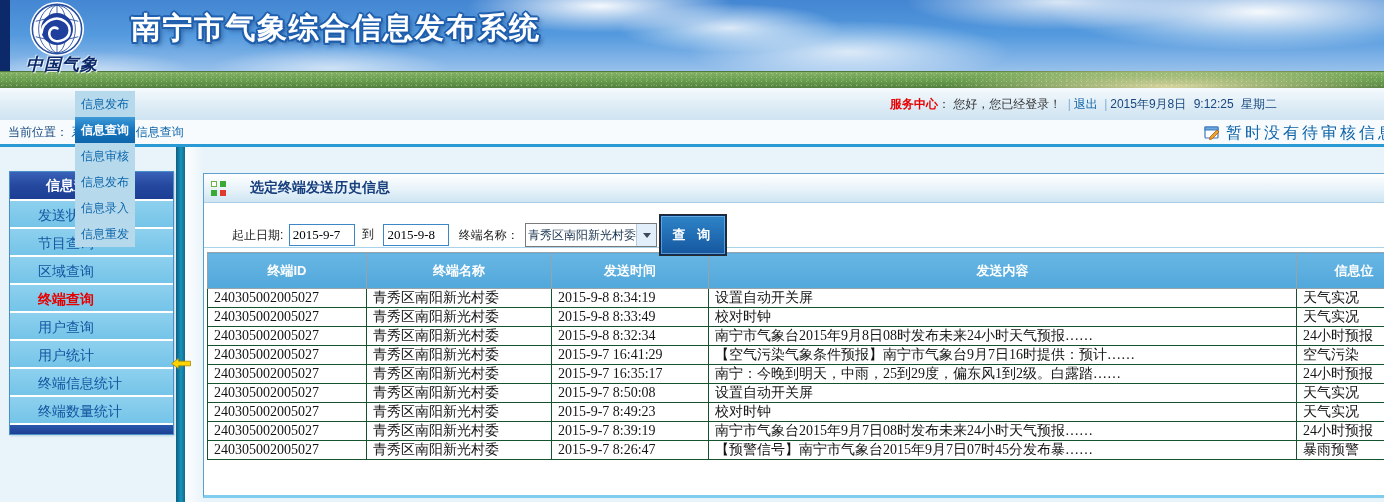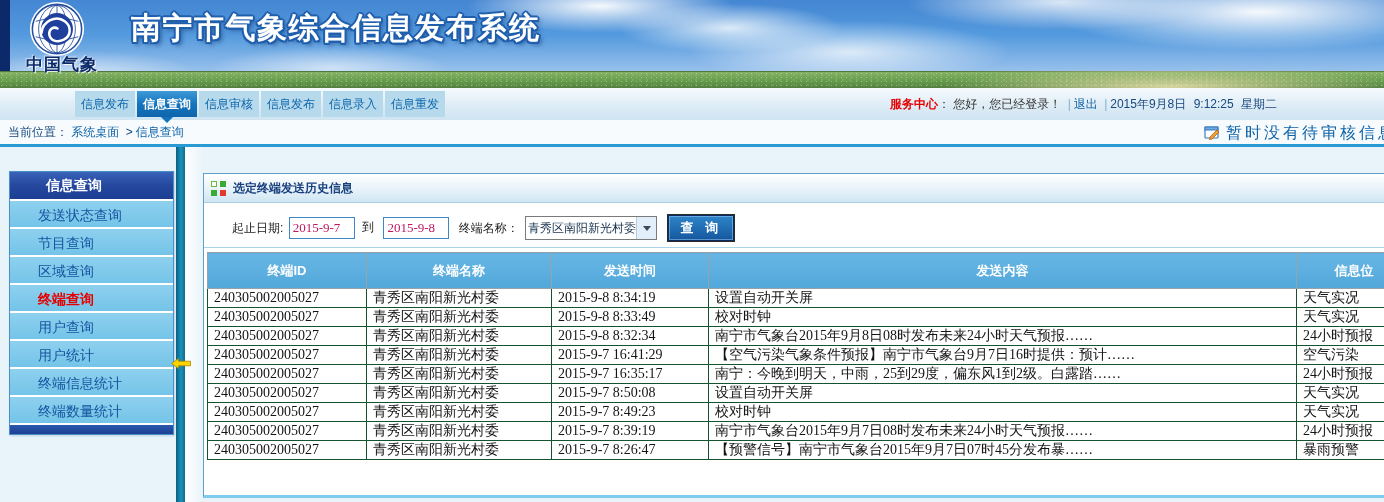--- a/index.html
+++ b/index.html
@@ -23,32 +23,32 @@
     radial-gradient(circle at 1.5px 1.5px, rgba(255,255,255,.32) 0.5px, rgba(255,255,255,0) 1px),
     radial-gradient(circle at 3px 3px, rgba(245,252,235,.22) 0.5px, rgba(245,252,235,0) 1px),
     radial-gradient(ellipse 280px 26px at 1170px 15px, #d6d49e, rgba(217,214,160,0) 80%),
     linear-gradient(180deg,#85b264 0%, #679c4c 55%, #527f3e 100%);
   background-size: 5px 4px, 7px 5px, auto, auto;
 }
 .left-strip { position:absolute; left:0; top:0; width:10px; height:71px; background:#0c2a6a; }
 .logo { position:absolute; left:28px; top:1px; width:58px; height:58px; }
 .logo-caption { position:absolute; left:18px; top:53px; width:88px; text-align:center;
   font-size:17px; font-weight:bold; color:#0c2a6a;
-  text-shadow:1px 1px 0 rgba(255,255,255,.85), -1px -1px 0 rgba(255,255,255,.6); letter-spacing:1px;}
+  text-shadow:1px 1px 0 rgba(255,255,255,.85), -1px -1px 0 rgba(255,255,255,.6); letter-spacing:1px;font-style:italic;}
 .banner-title { position:absolute; left:131px; top:8px; font-size:30px; font-weight:bold; color:#ffffff;
   letter-spacing:1.5px;
   text-shadow: 2px 0 0 #1f5fae, -2px 0 0 #1f5fae, 0 2px 0 #1f5fae, 0 -2px 0 #1f5fae,
     1.5px 1.5px 0 #1f5fae, -1.5px -1.5px 0 #1f5fae, 1.5px -1.5px 0 #1f5fae, -1.5px 1.5px 0 #1f5fae,
     3px 3px 4px rgba(10,40,90,.55);
 }
 
 
 .navbar { position:absolute; left:0; top:88px; width:1384px; height:32px; z-index:5;
   background:linear-gradient(180deg,#f5fafd 0%, #dcebf5 60%, #cfe4f1 100%); }
-.tabs { position:absolute; left:75px; top:3px; height:24px; display:flex; }
+.tabs { position:absolute; left:75px; top:3px; height:24px; display:flex;flex-direction:column; }
 .tab { height:26px; line-height:26px; padding:0 6px; margin-right:2px; background:#b7d9ec;
   color:#0e68ad; font-size:12px; position:relative; cursor:pointer; }
 .tab.active { background:linear-gradient(180deg,#3e9ad8 0%, #1474bd 50%, #0f65ab 100%);
   color:#fff; font-weight:bold; }
 .tab.active::after { content:""; position:absolute; left:50%; bottom:-6px; margin-left:-6px;
   border-left:6px solid transparent; border-right:6px solid transparent; border-top:6px solid #1173bc; }
 .service-line { position:absolute; right:107px; top:0; height:32px; line-height:32px; font-size:12px;
   white-space:nowrap; color:#333; }
 .service-label { color:#e60000; font-weight:bold; }
 .sep { color:#7fb0d8; margin:0 3px; }
@@ -89,37 +89,37 @@
 .panel { position:absolute; left:203px; top:26px; width:1262px; height:325px; background:#fff;
   border:1px solid #5e9fcc; border-bottom:3px solid #7fccee; }
 .panel-header { height:29px; background:linear-gradient(180deg,#ffffff 0%, #e7f2f9 55%, #cfe6f3 100%);
   border-bottom:1px solid #aacfe6; display:flex; align-items:center; padding-left:7px; }
 .grid-icon { width:15px; height:15px; display:inline-block; position:relative; }
 .grid-icon i { position:absolute; width:6px; height:6px; }
 .grid-icon .tl { left:0; top:0; background:#fff; border:1px solid #6db33f; }
 .grid-icon .tr { right:0; top:0; background:#3aaa35; }
 .grid-icon .bl { left:0; bottom:0; background:#3aaa35; }
 .grid-icon .br { right:0; bottom:0; background:#e03a2f; }
-.panel-title { margin-left:7px; font-size:12px; font-weight:bold; color:#173f7e; }
+.panel-title { margin-left:24px; font-size:14px; font-weight:bold; color:#173f7e; }
 
 .form-row { height:45px; border-bottom:1px solid #a8d4ea; padding:12px 0 0 28px; font-size:12px;
   color:#1a1a1a; white-space:nowrap; }
 .form-row label { vertical-align:middle; }
-.txt-input { width:66px; height:22px; border:1px solid #3c87c8; color:#be185d; font-size:13px;
+.txt-input { width:66px; height:22px; border:1px solid #3c87c8; color:#000000; font-size:13px;
   padding:0 3px; margin-left:2px; font-family:"Liberation Serif",serif; vertical-align:middle; background:#fff; }
 .to-label { margin:0 4px; }
 .terminal-label { margin-left:6px; }
 .fake-select { display:inline-flex; width:132px; height:24px; border:1px solid #7a7a7a; background:#fff;
   vertical-align:middle; margin-left:3px; align-items:center; cursor:pointer; }
 .fake-select .sel-text { flex:1; padding-left:2px; font-size:12px; color:#17324e; overflow:hidden; white-space:nowrap; }
 .fake-select .sel-arrow { width:20px; height:22px; background:#e2eefa; border-left:1px solid #b4cbe0;
   display:flex; align-items:center; justify-content:center; }
 .fake-select .sel-arrow::after { content:""; border-left:4px solid transparent; border-right:4px solid transparent;
   border-top:5px solid #3a4a5a; }
-.query-btn { width:66px; height:26px; margin-left:8px; vertical-align:middle;
+.query-btn { width:66px; height:40px; margin-left:0; vertical-align:middle;
   background:linear-gradient(180deg,#2e84c8 0%, #15579f 100%); border:1px solid #0a2c5e;
   box-shadow:inset 0 0 0 1px rgba(150,200,240,.55), 0 0 0 1px #2a2a2a;
   color:#fff; font-weight:bold; font-size:13px; letter-spacing:4px; cursor:pointer; text-align:center; }
 
 .data-table { border-collapse:collapse; margin:4px 0 0 3px; table-layout:fixed; width:1204px;
   font-family:"Liberation Serif",serif; border-left:1px solid #aad4ec; }
 .data-table th { height:36px; background:linear-gradient(180deg,#68b6e4 0%, #51a8da 100%);
   color:#fff; font-size:13px; font-weight:bold; border:1px solid #98a2aa; text-align:center;
   font-family:"Liberation Sans",sans-serif; }
 .data-table td { height:15px; border:1px solid #14532d; font-size:14px; color:#141414;

